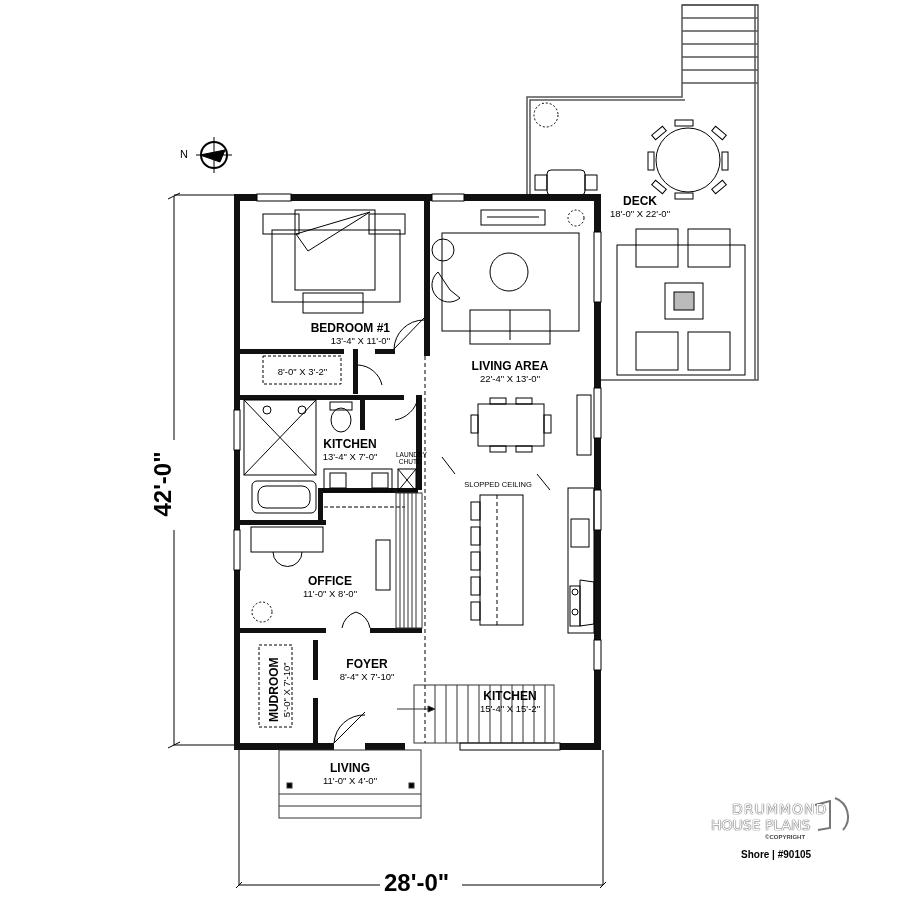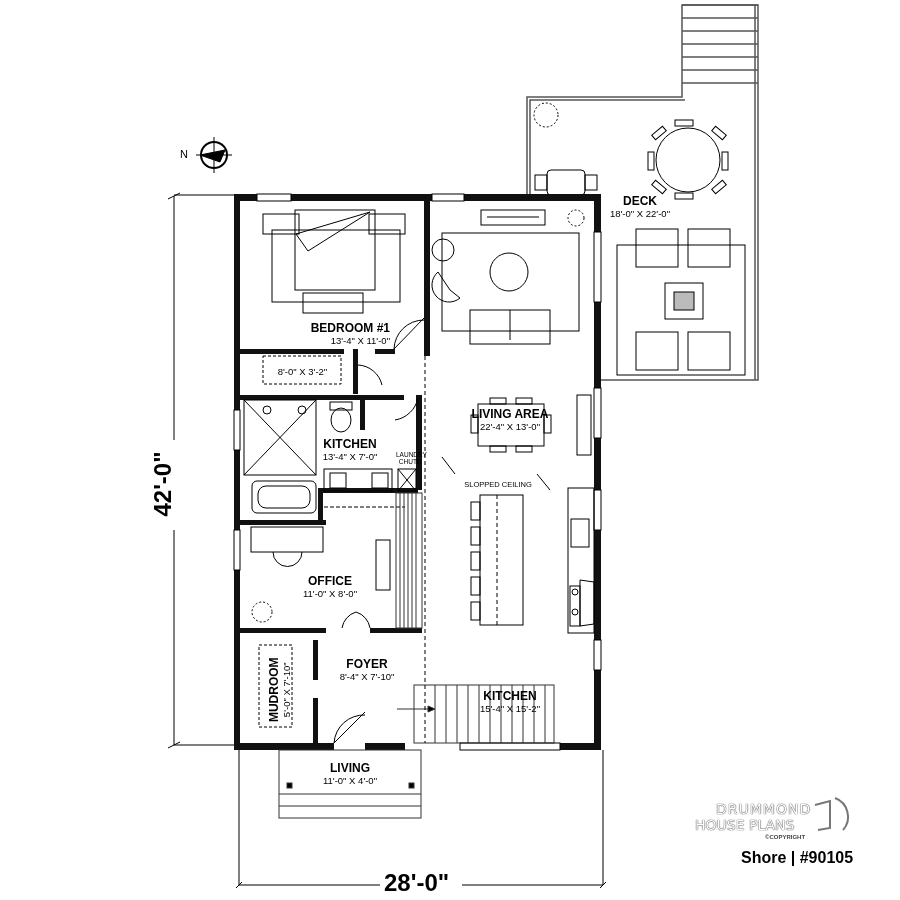--- a/index.html
+++ b/index.html
@@ -3,21 +3,21 @@
 <meta charset="utf-8">
 <style>
   html,body{margin:0;padding:0;background:#fff;}
   body{width:900px;height:900px;position:relative;overflow:hidden;font-family:"Liberation Sans",sans-serif;color:#000;}
   svg{position:absolute;left:0;top:0;}
   .lbl{position:absolute;text-align:center;font-family:"Liberation Sans",sans-serif;line-height:1;}
   .room-name{font-weight:bold;font-size:12px;}
   .room-dim{font-size:9.5px;margin-top:2px;}
   .small{font-size:7.5px;font-weight:normal;}
   .big-dim{font-weight:bold;font-size:24px;position:absolute;}
-  .brand{position:absolute;font-family:"DejaVu Sans",sans-serif;color:#fff;text-shadow:0 0 1px #333,0 0 1px #333;}
+  .brand{position:absolute;font-family:"DejaVu Sans",sans-serif;color:#fff;text-shadow:0 0 1px #333,0 0 1px #333;margin-left:16px;}
 </style>
 </head>
 <body>
 
 <svg width="900" height="900" viewBox="0 0 900 900">
   <g fill="none" stroke="#000" stroke-width="1">
 
     <g>
       <line x1="174" y1="196" x2="174" y2="440"></line>
       <line x1="174" y1="530" x2="174" y2="745"></line>
@@ -275,30 +275,30 @@
   <div class="room-dim">5'-0" X 7'-10"</div>
 </div>
 <div class="lbl" style="left:322px;top:658px;width:90px;">
   <div class="room-name">FOYER</div>
   <div class="room-dim">8'-4" X 7'-10"</div>
 </div>
 <div class="lbl" style="left:300px;top:762px;width:100px;">
   <div class="room-name">LIVING</div>
   <div class="room-dim">11'-0" X 4'-0"</div>
 </div>
-<div class="lbl" style="left:450px;top:360px;width:120px;margin-top:48px;">
+<div class="lbl" style="left:450px;top:360px;width:120px;">
   <div class="room-name">LIVING AREA</div>
   <div class="room-dim">22'-4" X 13'-0"</div>
 </div>
 <div class="lbl small" style="left:458px;top:470px;width:80px;font-size:7.5px;margin-top:11px;">SLOPPED CEILING</div>
 <div class="lbl" style="left:455px;top:646px;width:110px;margin-top:44px;">
   <div class="room-name">KITCHEN</div>
   <div class="room-dim">15'-4" X 15'-2"</div>
 </div>
 <div class="lbl" style="left:600px;top:195px;width:80px;">
   <div class="room-name">DECK</div>
   <div class="room-dim">18'-0" X 22'-0"</div>
 </div>
 
 <div class="brand" style="left:716px;top:801px;font-size:14px;letter-spacing:1px;">DRUMMOND</div>
 <div class="brand" style="left:695px;top:817px;font-size:14px;">HOUSE PLANS</div>
 <div class="lbl" style="left:765px;top:834px;font-size:6px;font-weight:bold;color:#444;">©COPYRIGHT</div>
-<div class="lbl" style="left:741px;top:850px;font-size:16px;font-weight:bold;">Shore | #90105</div>
+<div class="lbl" style="left:741px;top:850px;font-size:10px;font-weight:bold;">Shore | #90105</div>
 
 </body></html>

